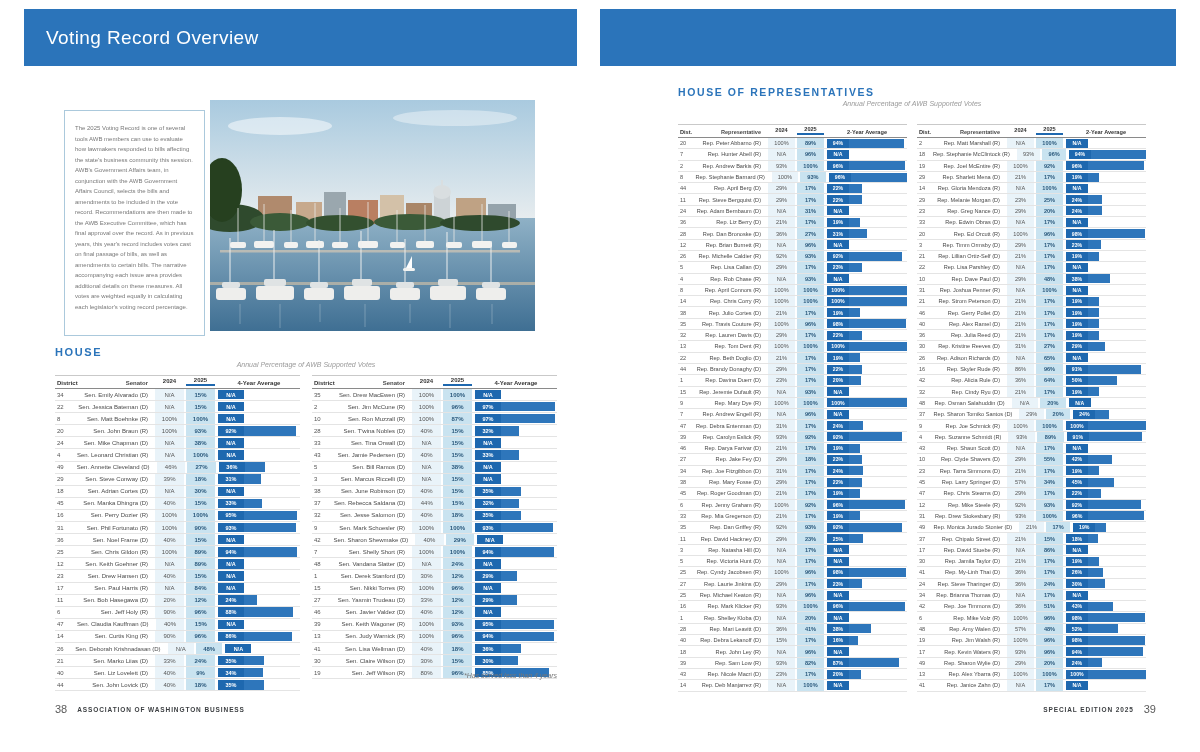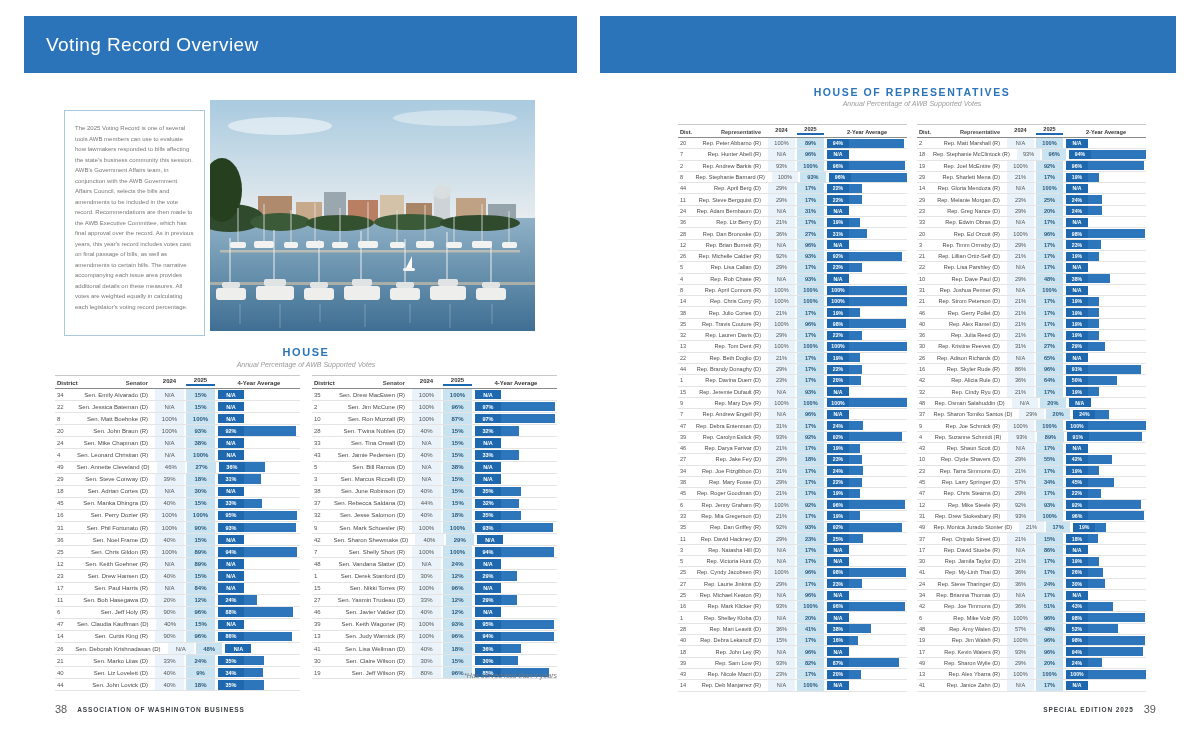--- a/index.html
+++ b/index.html
@@ -1,29 +1,29 @@
 <!DOCTYPE html>
 <html><head>
 <meta charset="utf-8">
 <style>
   html,body{margin:0;padding:0;background:#ffffff;}
   *{box-sizing:border-box;font-family:"Liberation Sans",sans-serif;}
   #canvas{position:relative;width:1200px;height:752px;background:#fff;overflow:hidden;}
 
-  .banner{position:absolute;top:16px;height:57px;background:#2b74ba;}
+  .banner{position:absolute;top:9px;height:57px;background:#2b74ba;}
   .banner.left{left:24px;width:553px;display:flex;align-items:center;}
   .banner.right{left:600px;width:576px;}
   .banner-title{color:#ffffff;font-size:19px;font-weight:400;letter-spacing:.4px;padding-left:22px;}
 
   .intro-box{position:absolute;left:64px;top:110px;width:141px;height:226px;border:1px solid #abc9dc;
     padding:12px 10px;font-size:6px;line-height:1.75;color:#787878;text-align:left;}
 
   .photo{position:absolute;left:210px;top:100px;width:325px;height:231px;display:block;}
 
-  .sec-title{position:absolute;text-align:center;color:#2b74ba;font-weight:bold;letter-spacing:1.6px;}
+  .sec-title{position:absolute;color:#2b74ba;font-weight:bold;letter-spacing:1.6px;}
   .sec-sub{position:absolute;text-align:center;color:#9a9a9a;font-style:italic;font-size:7px;}
   #senate-title{left:55px;width:502px;top:346px;font-size:11px;}
   #senate-sub{left:55px;width:502px;top:361px;}
   #house-title{left:678px;width:468px;top:86px;font-size:10.5px;}
   #house-sub{left:678px;width:468px;top:100px;}
 
   .tcol{position:absolute;color:#555;}
   .senate{font-size:6px;}
   .house{font-size:5.6px;}
   #senate-c1{left:55px;top:375px;width:245px;}

